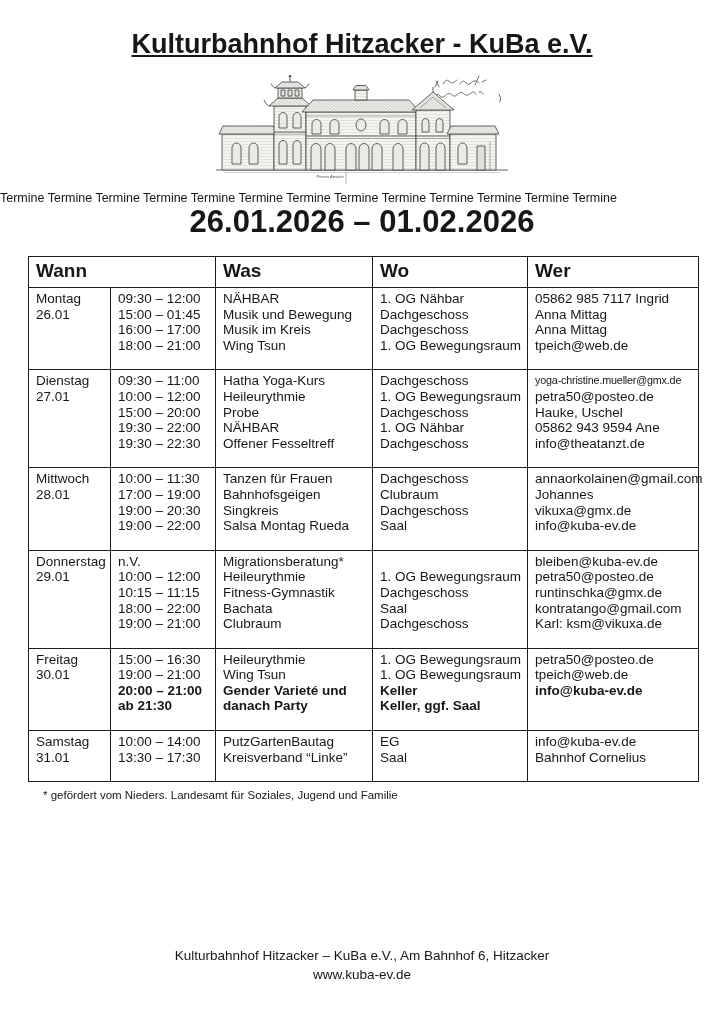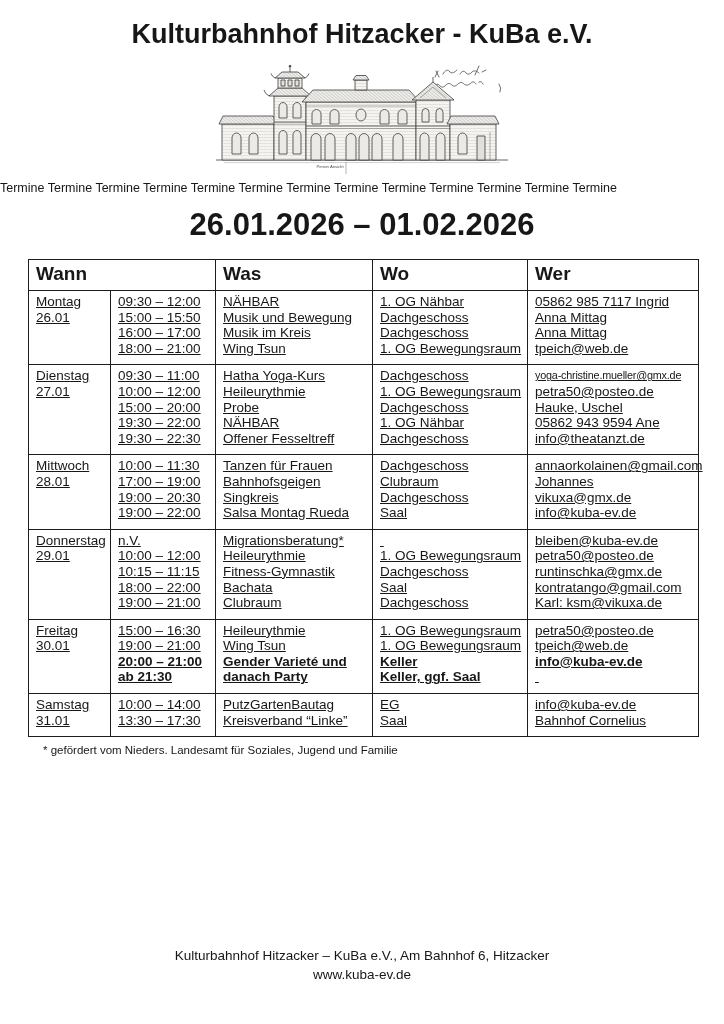--- a/index.html
+++ b/index.html
@@ -6,59 +6,59 @@
   .page {
     position:relative;
     width:724px; height:1024px;
     background:#ffffff;
     color:#171717;
     font-family:"Liberation Sans", sans-serif;
     overflow:hidden;
     margin:0 auto;
   }
   .title {
-    padding-top:19px;
+    padding-top:29px;
     text-align:center;
     font-size:27px;
     font-weight:700;
+    text-decoration:underline;
   }
   .station-wrap { margin-top:12px; text-align:center; line-height:0; }
   .station-wrap svg { display:inline-block; }
   .termine {
     margin-top:7px;
     text-align:left;
     font-size:12.5px;
     white-space:nowrap;
   }
   .date-range {
     text-align:center;
     font-size:31px;
     font-weight:700;
     line-height:34px;
-    margin-top:13px;
+    margin-top:0;
   }
   table.schedule {
     border-collapse:collapse;
     table-layout:fixed;
     width:670px;
     margin:17px 0 0 28px;
   }
   .schedule th, .schedule td { border:1.5px solid #1c1c1c; }
   .schedule th {
     font-size:19px;
     font-weight:700;
     text-align:left;
     padding:3px 22px 5px 7px;
   }
   .schedule td {
     vertical-align:top;
-    padding:3px 3px 8px 7px;
+    padding:3px 3px 16px 7px;
     font-size:13.5px;
     line-height:15.6px;
-    text-decoration:underline;
   }
   .ln { min-height:15.6px; white-space:nowrap; }
   .b  { font-weight:700; }
   .sm { font-size:10.8px; letter-spacing:-0.2px; }
   .footnote {
     margin:7px 3px 0 43px;
     font-size:11.5px;
   }
   .footer {
     position:absolute;
@@ -190,21 +190,21 @@
       </tr>
     </thead>
     <tbody>
         <tr>
           <td>
             <div class="ln">Montag</div>
             <div class="ln">26.01</div>
           </td>
           <td>
             <div class="ln">09:30 – 12:00</div>
-            <div class="ln">15:00 – 15:50</div>
+            <div class="ln">15:00 – 01:45</div>
             <div class="ln">16:00 – 17:00</div>
             <div class="ln">18:00 – 21:00</div>
           </td>
           <td>
             <div class="ln">NÄHBAR</div>
             <div class="ln">Musik und Bewegung</div>
             <div class="ln">Musik im Kreis</div>
             <div class="ln">Wing Tsun</div>
           </td>
           <td>

